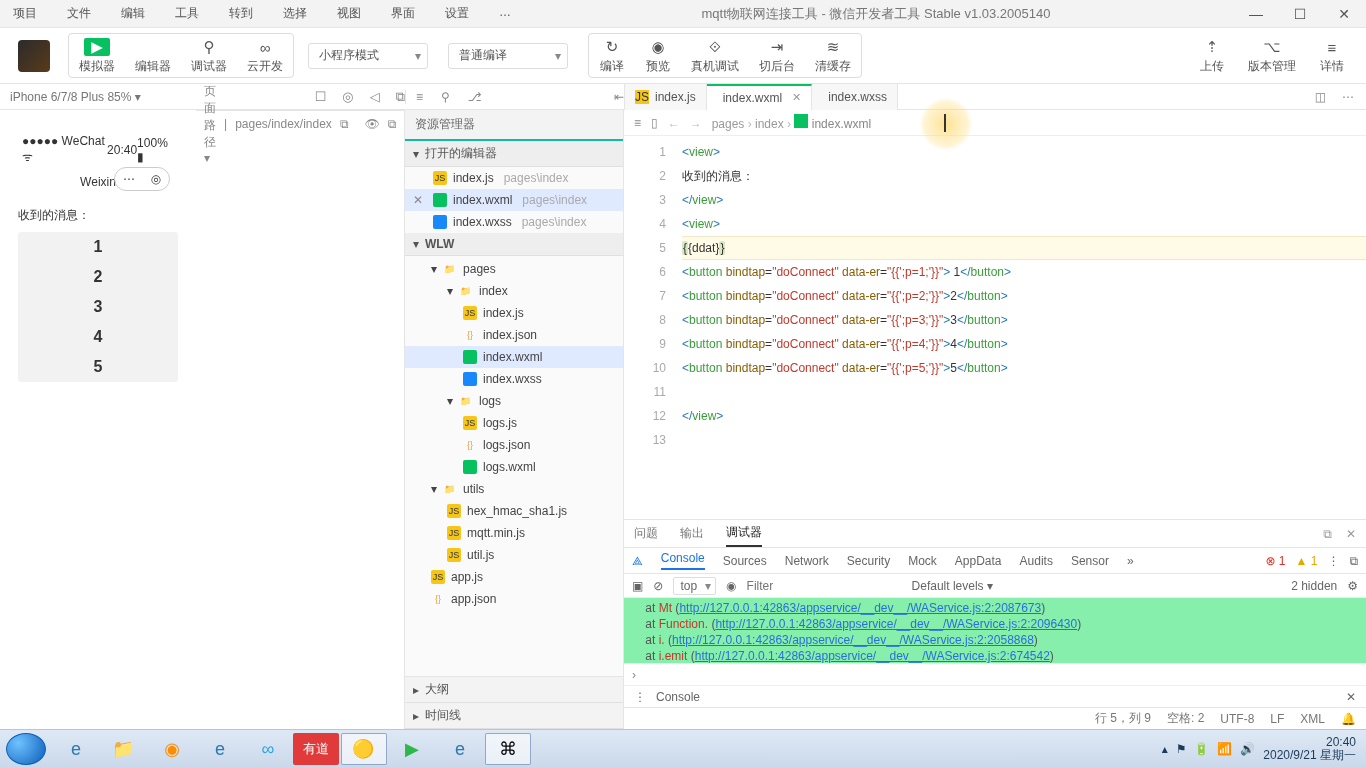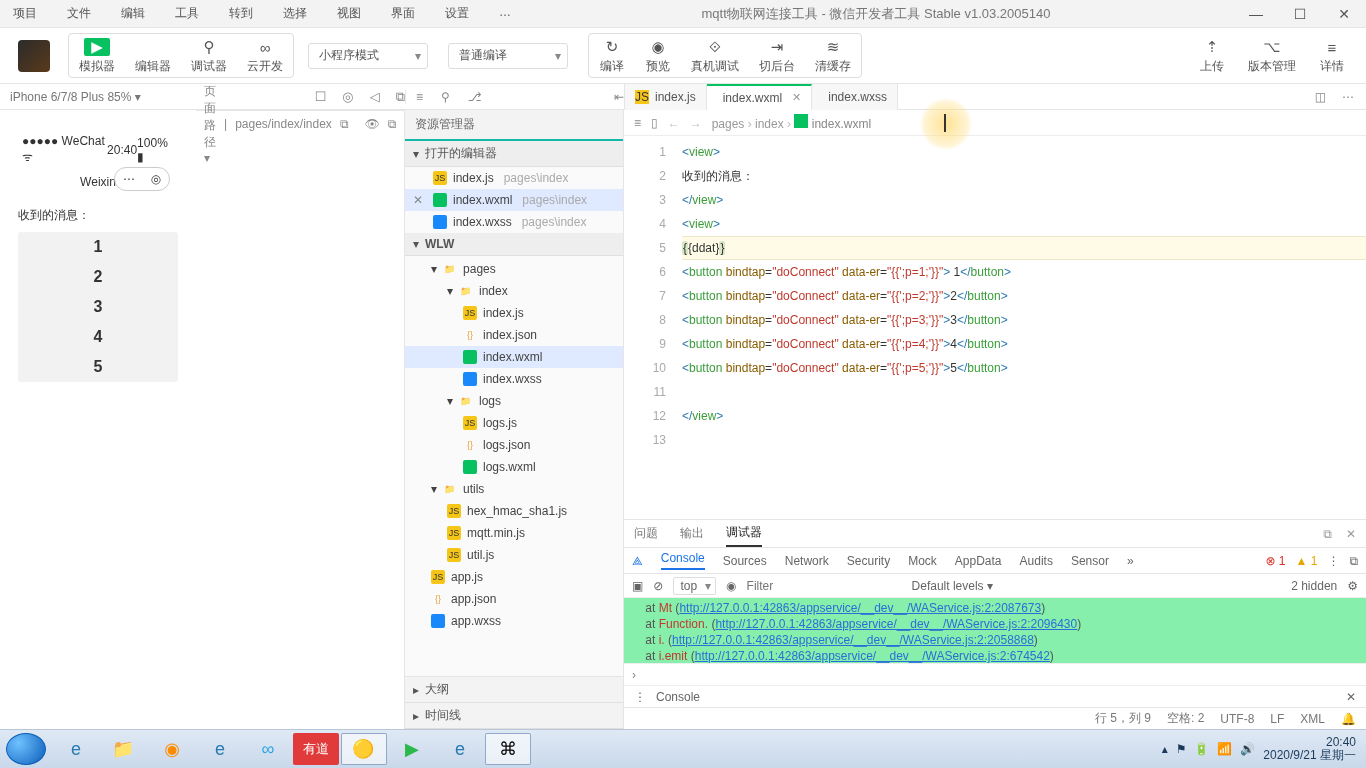--- a/index.html
+++ b/index.html
@@ -366,25 +366,20 @@
           </div>
           <div class="node">
             <span class="ind" style="width:12px"></span>
             <span class="fic js">JS</span>
             <span>app.js</span>
           </div>
           <div class="node">
             <span class="ind" style="width:12px"></span>
             <span class="fic json">{}</span>
             <span>app.json</span>
-          </div>
-          <div class="node">
-            <span class="ind" style="width:12px"></span>
-            <span class="fic wxss"></span>
-            <span>app.wxss</span>
           </div>
         </div>
       <div class="exp-bottom">
         <div class="exp-sec">
             <span>▸</span>
             <span>大纲</span>
           </div>
         <div class="exp-sec">
             <span>▸</span>
             <span>时间线</span>

